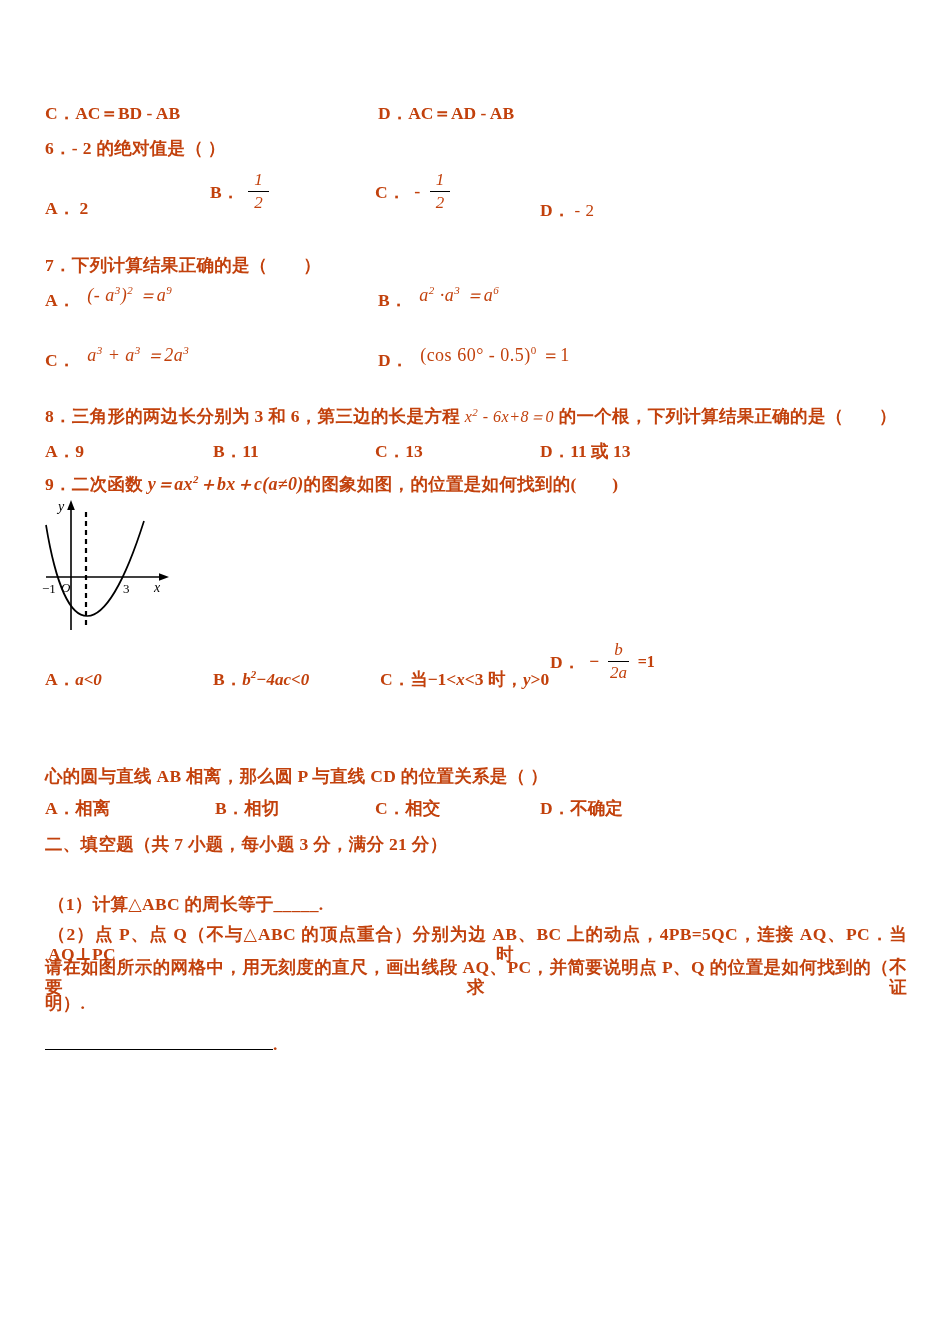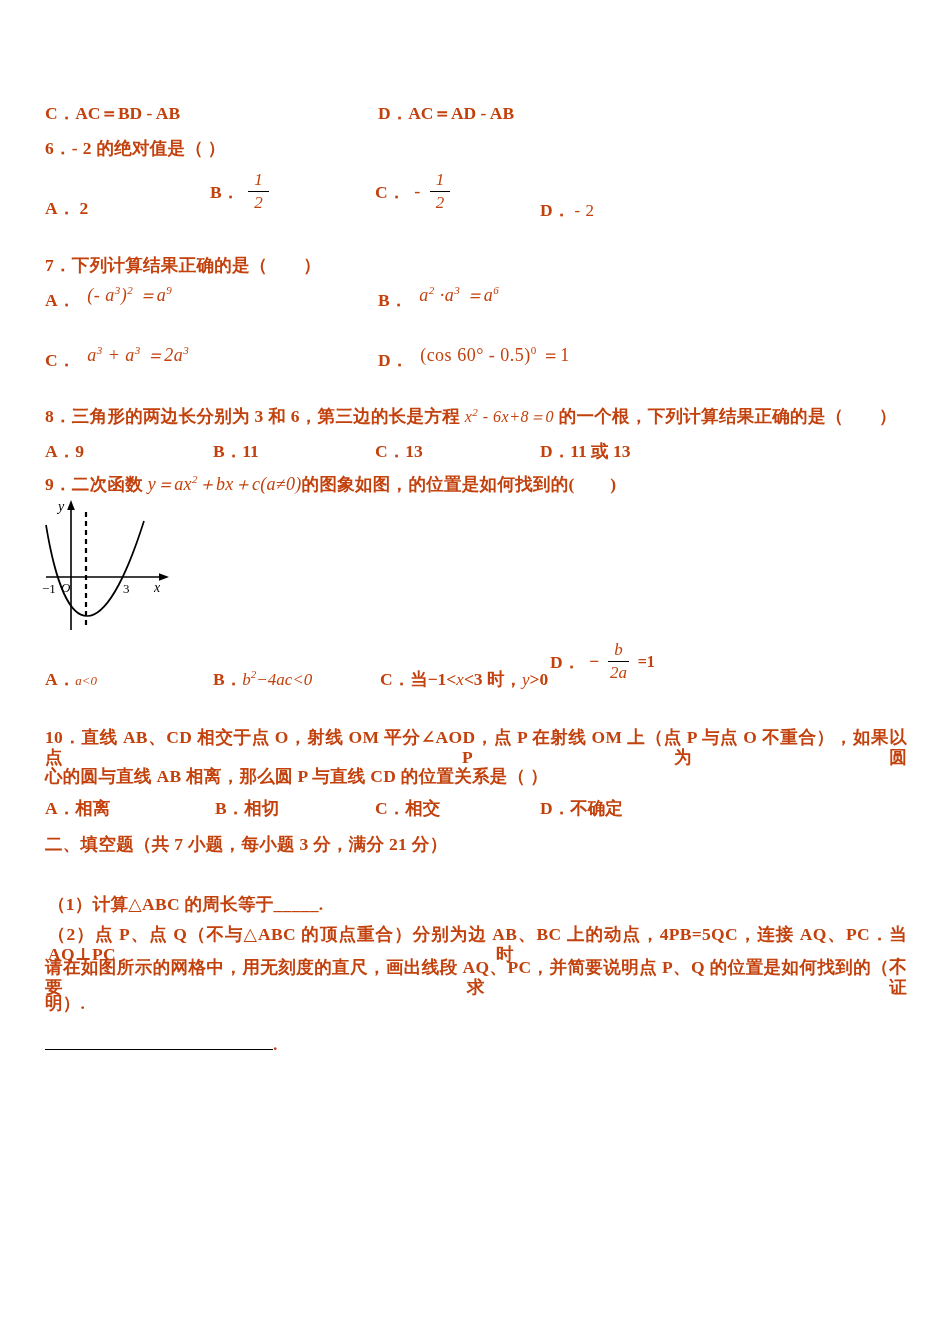--- a/index.html
+++ b/index.html
@@ -8,21 +8,21 @@
     color:#c2410c; font-family:"Liberation Serif","DejaVu Serif",serif;
     overflow:hidden;
   }
   .abs { position:absolute; white-space:nowrap; }
   .stem { font-size:17.5px; font-weight:bold; letter-spacing:0.3px; }
   .just { white-space:normal; width:862px; text-align:justify; text-align-last:justify; line-height:20px; }
   .optrow { position:absolute; left:0; top:0; width:950px; height:0; }
   .cell { position:absolute; top:0; white-space:nowrap; font-size:17.5px; font-weight:bold; }
   .lbl { font-weight:bold; font-size:17.5px; }
   .math { font-family:"Liberation Serif","DejaVu Serif",serif; font-style:italic; font-weight:normal; font-size:18px; letter-spacing:0.5px; }
-  .mathb { font-family:"Liberation Serif","DejaVu Serif",serif; font-style:italic; font-weight:normal; font-size:18px; }
+  .mathb { font-family:"Liberation Serif","DejaVu Serif",serif; font-style:italic; font-weight:bold; font-size:18px; }
   .roman { font-style:normal; }
   sup { font-size:11px; line-height:0; }
   .frac { display:inline-flex; flex-direction:column; align-items:center;
           font-family:"Liberation Serif","DejaVu Serif",serif; font-style:italic;
           font-weight:normal; font-size:17px; line-height:1.2; }
   .fnum { padding:0 6px 1px 6px; border-bottom:1.5px solid #000; }
   .fden { padding-top:1px; }
   .optfrac { display:inline-flex; align-items:center; gap:9px; }
   .optformula { display:inline-flex; align-items:flex-end; gap:12px; }
   .optformula .math { position:relative; bottom:5px; }
@@ -100,35 +100,34 @@
     <line x1="48" y1="15" x2="48" y2="129" stroke="#000" stroke-width="2.2" stroke-dasharray="5,4"></line>
     <path d="M 8 28 C 28 150, 66 150, 106 24" fill="none" stroke="#000" stroke-width="1.7"></path>
     <text x="20" y="14" font-size="14" font-style="italic">y</text>
     <text x="116" y="95" font-size="14" font-style="italic">x</text>
     <text x="23" y="95" font-size="13" font-style="italic">O</text>
     <text x="4" y="96" font-size="13">−1</text>
     <text x="85" y="96" font-size="13">3</text>
   </svg>
 
   <div class="optrow" style="top:640px">
-    <span class="cell" style="left:45px; top:27px"><span class="lbl">A．</span><span class="mathb" style="font-size:13px">a&lt;0</span></span>
+    <span class="cell" style="left:45px; top:27px"><span class="lbl">A．</span><span class="mathb" style="font-size:17px">a&lt;0</span></span>
     <span class="cell" style="left:213px; top:27px"><span class="lbl">B．</span><span class="mathb" style="font-size:17px"><span>b</span><sup>2</sup><span>−4ac&lt;0</span></span></span>
     <span class="cell" style="left:380px; top:27px"><span class="lbl">C．</span><span><span>当−1&lt;</span><span class="mathb" style="font-size:17px">x</span><span>&lt;3 时，</span><span class="mathb" style="font-size:17px">y</span><span>&gt;0</span></span></span>
     <span class="cell optfrac" style="left:550px; top:0px">
         <span class="lbl">D．</span>
         <span class="lbl">−</span>
         <span class="frac">
           <span class="fnum">b</span>
           <span class="fden">2a</span>
         </span>
         <span class="lbl" style="font-size:16px">=1</span>
       </span>
   </div>
 
-  <div class="abs stem just" style="left:45px; top:727px">10．直线 AB、CD 相交于点 O，射线 OM 平分∠AOD，点 P 在射线 OM 上（点 P 与点 O 不重合），如果以点 P 为圆</div>
   <div class="abs stem" style="left:45px; top:764px">心的圆与直线 AB 相离，那么圆 P 与直线 CD 的位置关系是（  ）</div>
   <div class="optrow" style="top:796px">
     <span class="cell" style="left:45px"><span class="lbl">A．</span><span>相离</span></span>
     <span class="cell" style="left:215px"><span class="lbl">B．</span><span>相切</span></span>
     <span class="cell" style="left:375px"><span class="lbl">C．</span><span>相交</span></span>
     <span class="cell" style="left:540px"><span class="lbl">D．</span><span>不确定</span></span>
   </div>
 
   <div class="abs stem" style="left:45px; top:832px">二、填空题（共 7 小题，每小题 3 分，满分 21 分）</div>
 

